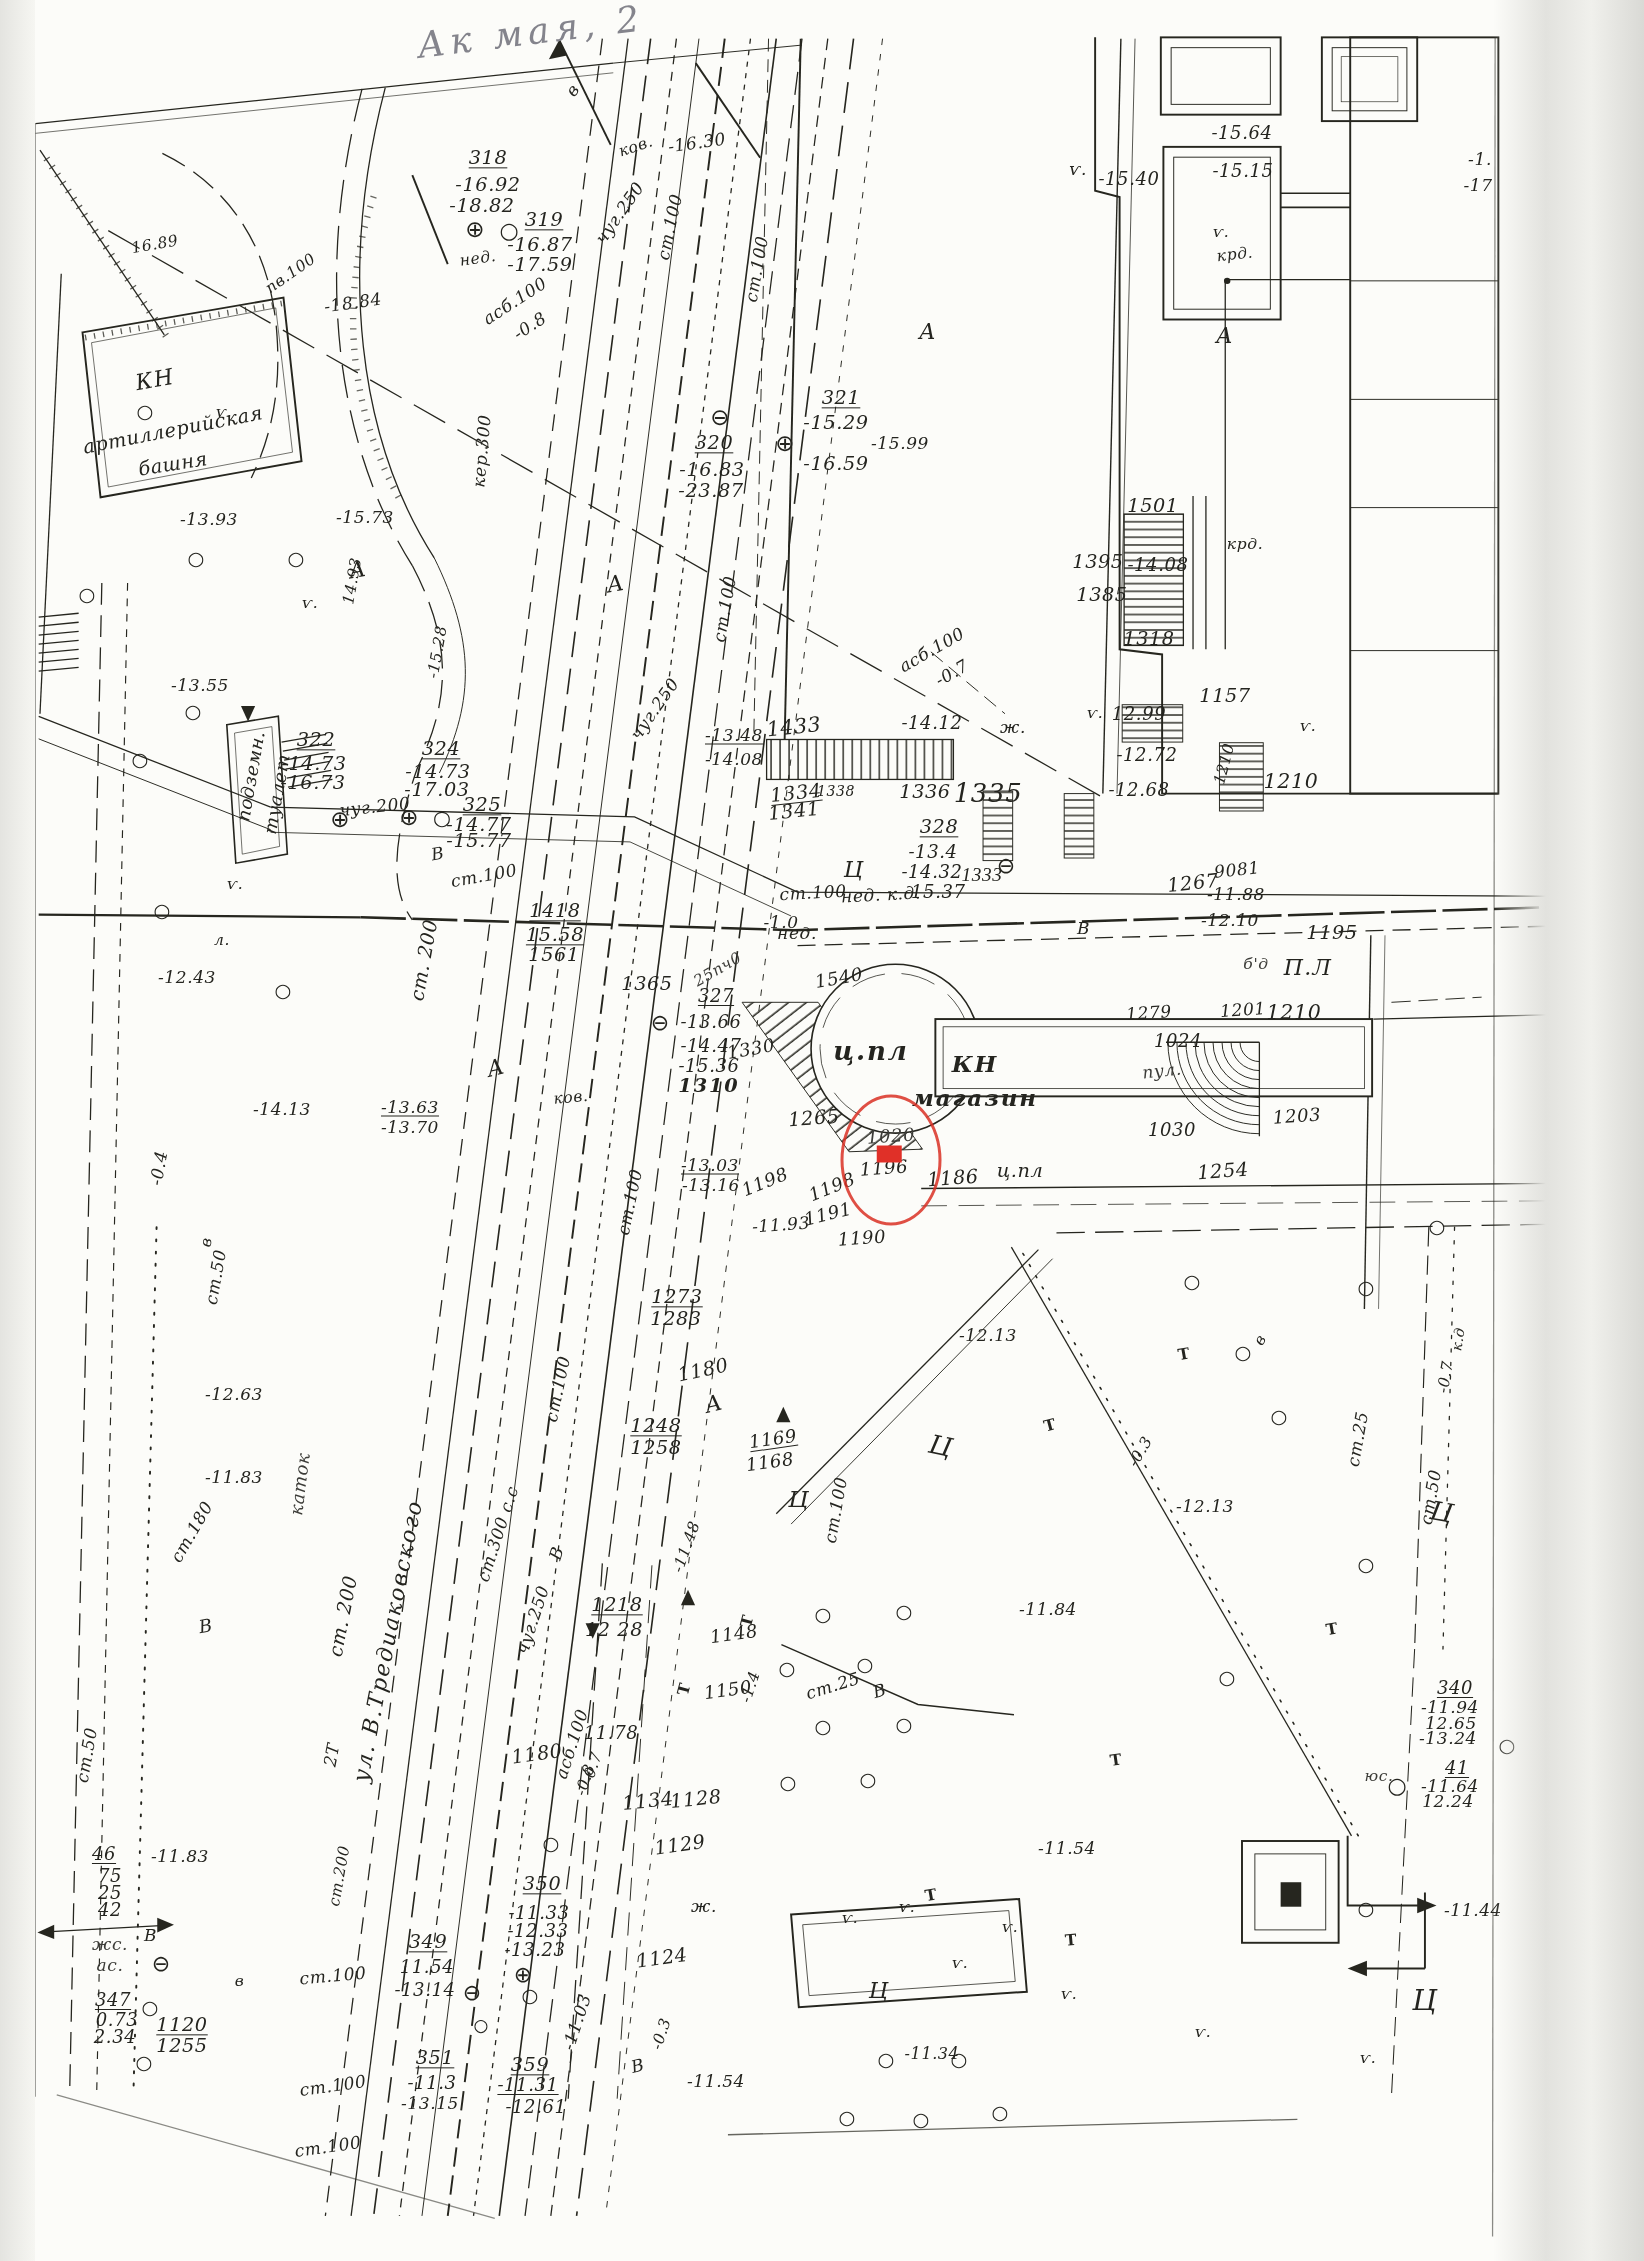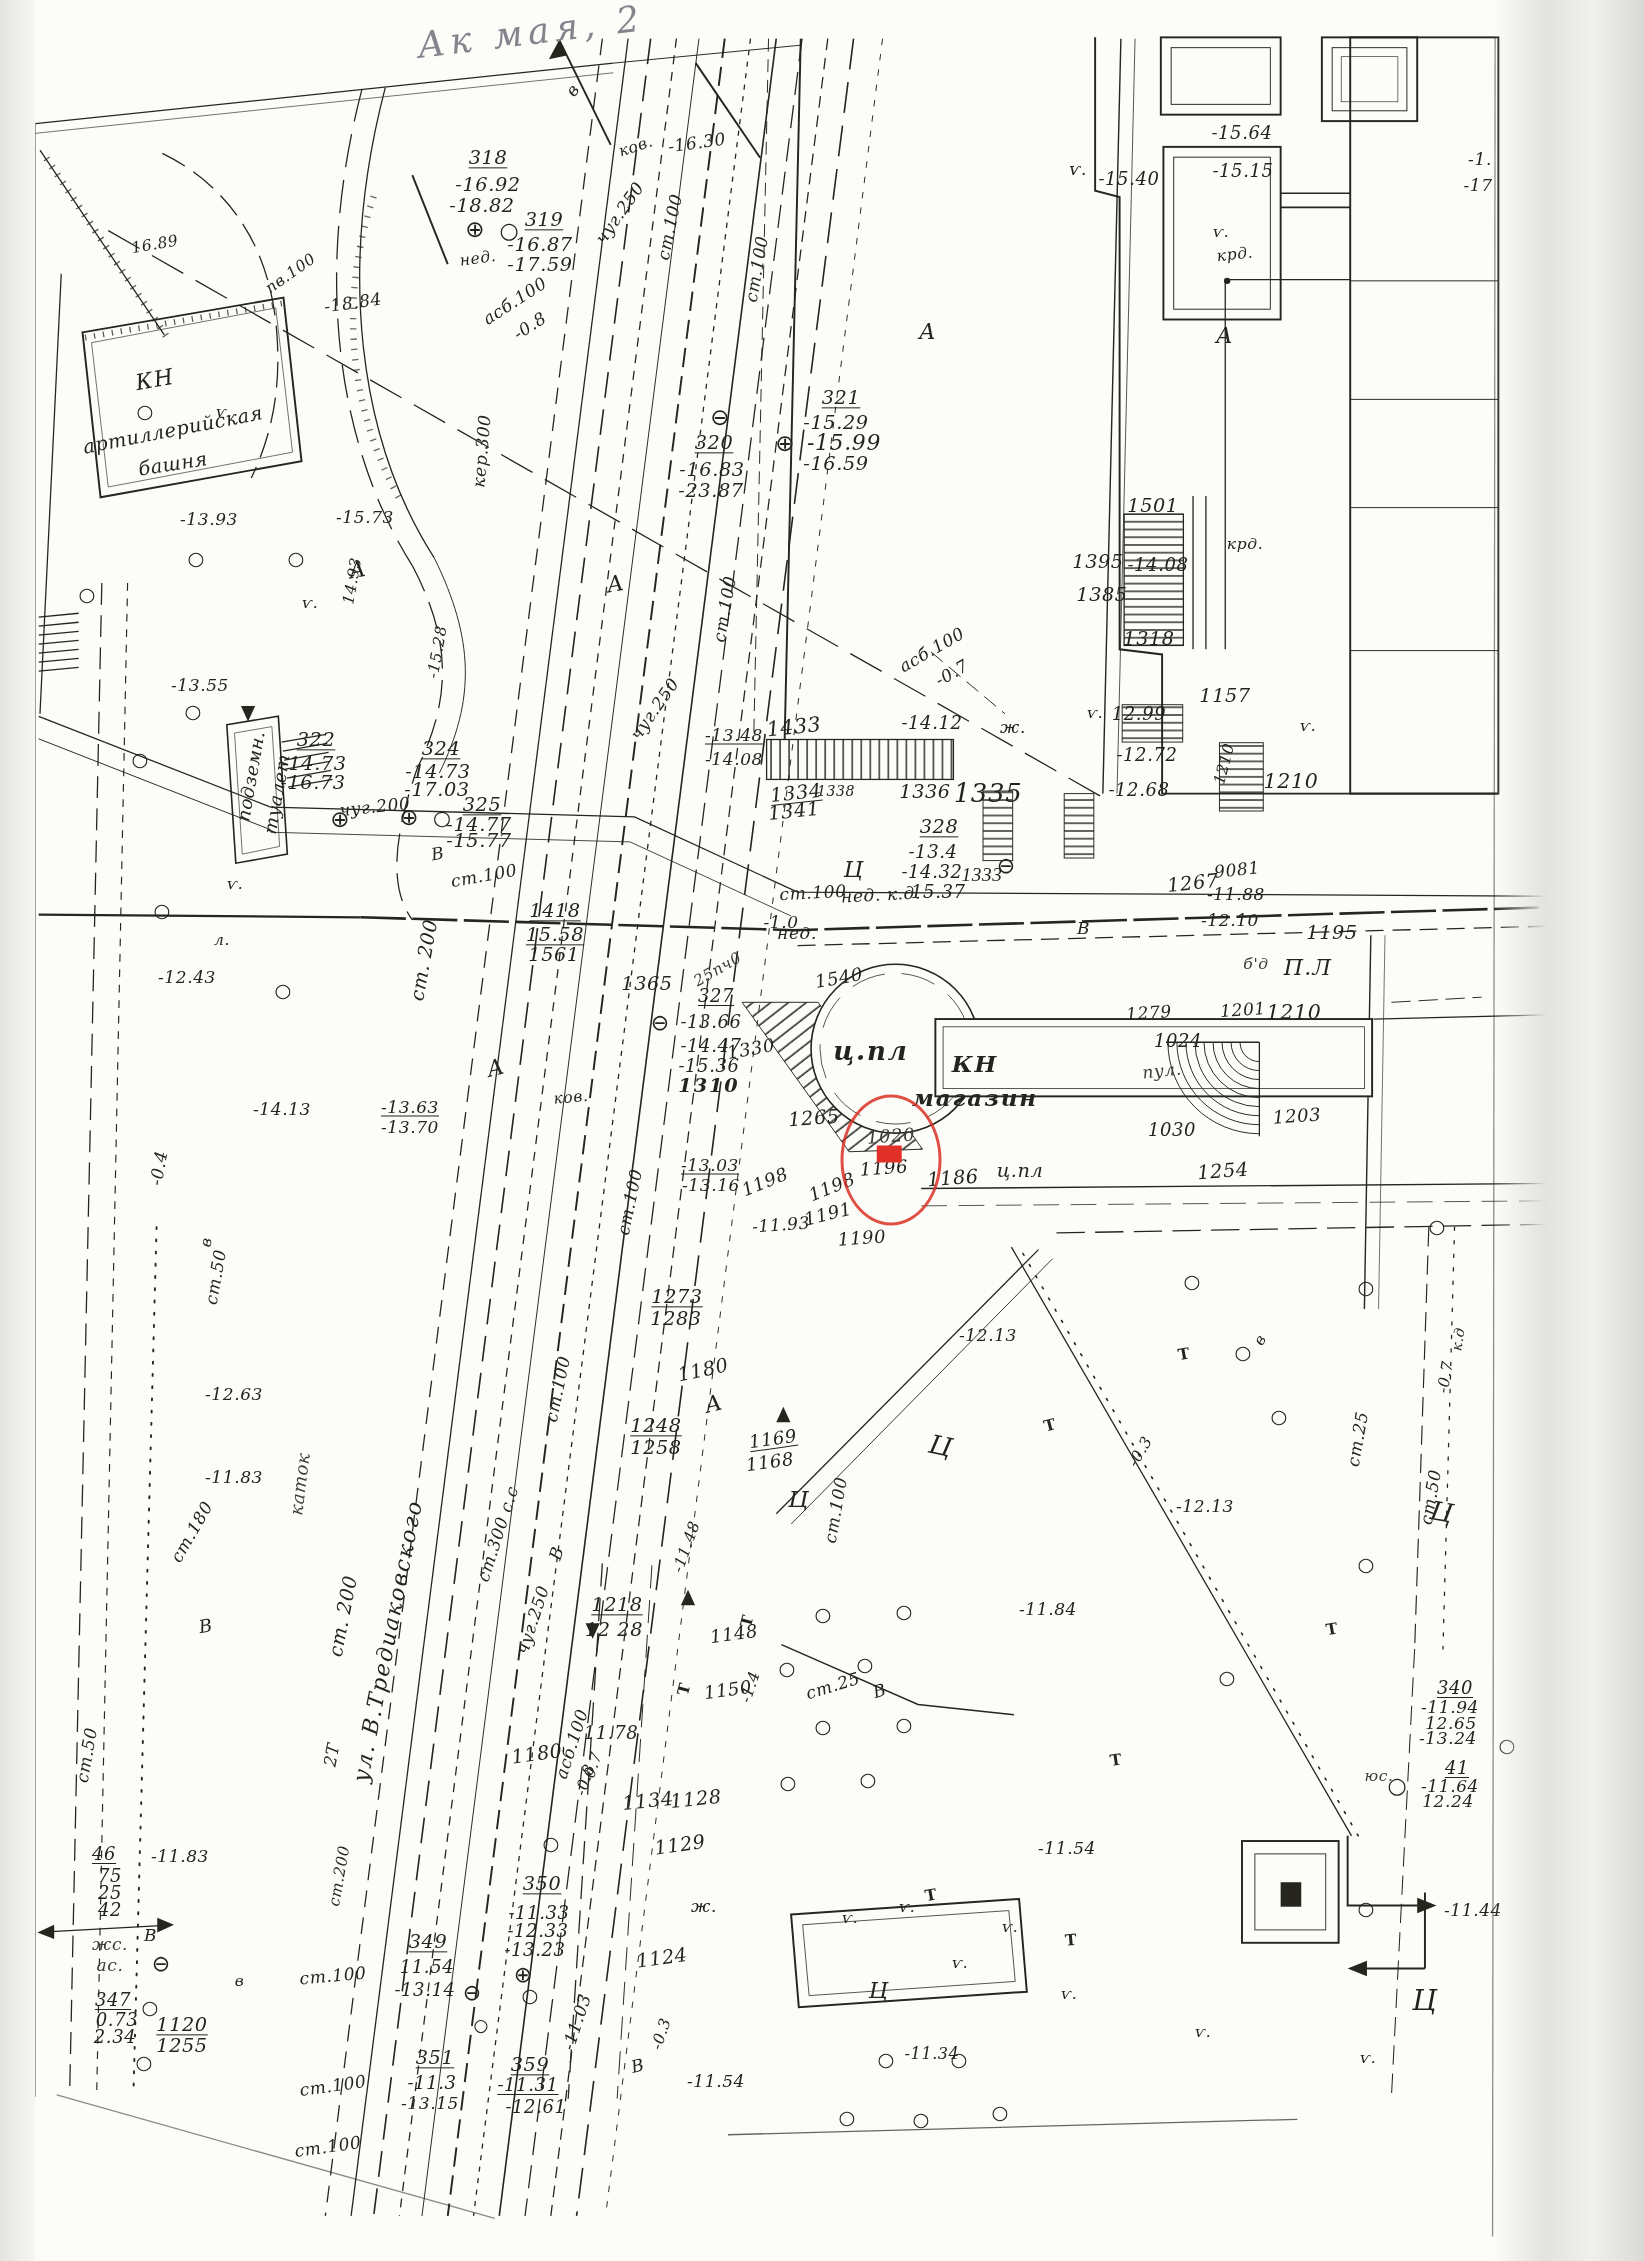--- a/index.html
+++ b/index.html
@@ -218,21 +218,21 @@
       <span class="lbl" style="left: 209px; top: 519px; font-size: 17px; --r: 0deg;">-13.93</span>
       <span class="lbl" style="left: 365px; top: 517px; font-size: 17px; --r: 0deg;">-15.73</span>
       <span class="lbl" style="left: 353px; top: 581px; font-size: 15.5px; --r: -80deg;">14.93</span>
       <span class="lbl" style="left: 438px; top: 652px; font-size: 15.5px; --r: -80deg;">-15.28</span>
       <span class="lbl" style="left: 482px; top: 451px; font-size: 17px; --r: -85deg;">кер.300</span>
       <span class="lbl u" style="left: 714px; top: 443px; font-size: 19.3px; --r: 0deg;">320</span>
       <span class="lbl" style="left: 712px; top: 470px; font-size: 19.3px; --r: 0deg;">-16.83</span>
       <span class="lbl" style="left: 711px; top: 491px; font-size: 19.3px; --r: 0deg;">-23.87</span>
       <span class="lbl u" style="left: 841px; top: 398px; font-size: 19.3px; --r: 0deg;">321</span>
       <span class="lbl" style="left: 836px; top: 423px; font-size: 19.3px; --r: 0deg;">-15.29</span>
-      <span class="lbl" style="left: 828px; top: 443px; font-size: 22px; padding-left: 32px; --r: 0deg;">-15.99</span>
+      <span class="lbl" style="left: 884px; top: 443px; font-size: 17px; padding-left: 32px; --r: 0deg;">-15.99</span>
       <span class="lbl" style="left: 836px; top: 464px; font-size: 19.3px; --r: 0deg;">-16.59</span>
       <span class="lbl sym" style="left: 720px; top: 417px; font-size: 23px; --r: 0deg;">⊖</span>
       <span class="lbl sym" style="left: 785px; top: 443px; font-size: 23px; --r: 0deg;">⊕</span>
       <span class="lbl" style="left: 1242px; top: 133px; font-size: 18px; --r: 0deg;">-15.64</span>
       <span class="lbl" style="left: 1243px; top: 171px; font-size: 18px; --r: 0deg;">-15.15</span>
       <span class="lbl" style="left: 1129px; top: 179px; font-size: 18px; --r: 0deg;">-15.40</span>
       <span class="lbl" style="left: 1235px; top: 255px; font-size: 15.5px; --r: -6deg;">крд.</span>
       <span class="lbl" style="left: 1480px; top: 159px; font-size: 17px; --r: 0deg;">-1.</span>
       <span class="lbl" style="left: 1478px; top: 185px; font-size: 17px; --r: 0deg;">-17</span>
       <span class="lbl" style="left: 1078px; top: 169px; font-size: 17px; --r: 0deg;">ѵ.</span>

